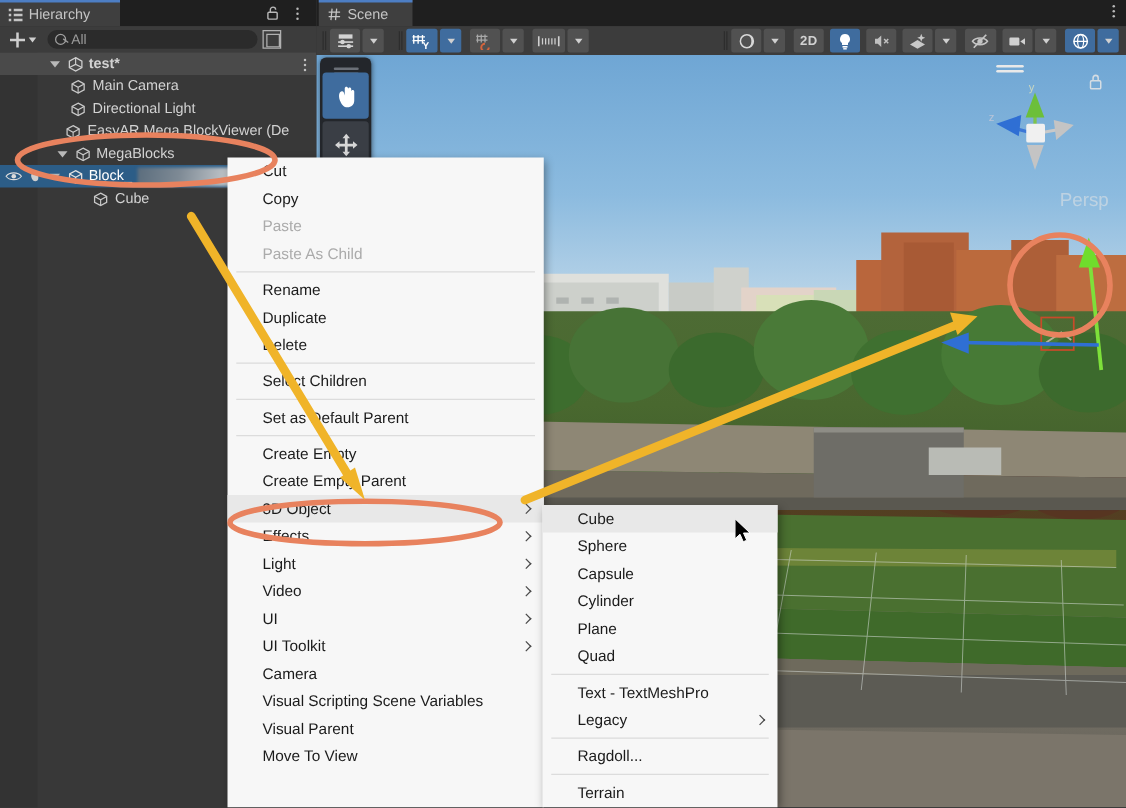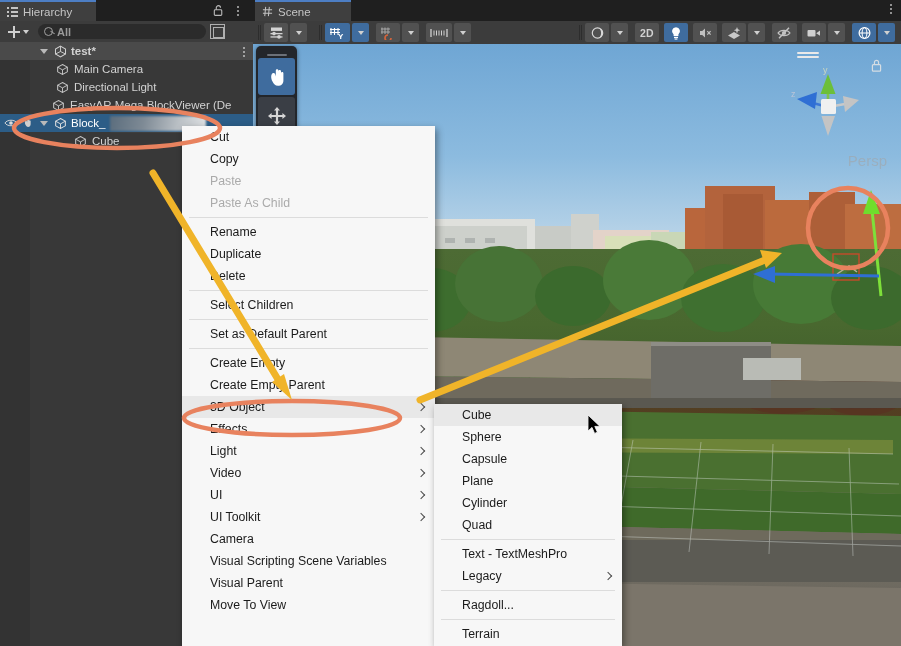--- a/index.html
+++ b/index.html
@@ -28,21 +28,21 @@
 
   .hier-toolbar { position:absolute; left:0; top:21px; width:253px; height:21px;
     background:#3c3c3c; display:flex; align-items:center; }
   .addbtn { margin-left:5px; display:flex; align-items:center; gap:3px; height:17px; padding:0 3px; }
   .plusglyph { position:relative; width:12px; height:12px; }
   .plusglyph::before { content:""; position:absolute; left:0; top:5px; width:12px; height:2px; background:#cfcfcf; }
   .plusglyph::after { content:""; position:absolute; left:5px; top:0; width:2px; height:12px; background:#cfcfcf; }
   .caret-d { width:0;height:0;border-left:3.5px solid transparent;border-right:3.5px solid transparent;
     border-top:4px solid #cfcfcf; }
   .searchfield { margin-left:6px; width:168px; height:15px; background:#2b2b2b;
-    border-radius:7.5px; display:flex; align-items:center; padding-left:6px; gap:4px;font-weight:bold; }
+    border-radius:7.5px; display:flex; align-items:center; padding-left:6px; gap:4px; }
   .searchfield .mag { width:9px;height:9px;border:1.3px solid #a0a0a0;border-radius:50%;position:relative;flex:0 0 auto; }
   .searchfield .mag::after { content:""; position:absolute; right:-3px; top:4px; width:5px;height:1.3px;background:#a0a0a0;transform:rotate(35deg); }
   .searchfield .sv { color:#9a9a9a; font-size:11px; }
   .expandbtn { margin-left:4px; width:15px;height:15px; border:1.4px solid #b0b0b0; position:relative; }
   .expandbtn::after { content:""; position:absolute; left:2px; top:2px; width:9px;height:9px;
     border:1.4px solid #b0b0b0; background:#3c3c3c; }
 
   .hier-body { position:absolute; left:0; top:42px; width:253px; bottom:0; background:#383838; }
   .hier-gutter { position:absolute; left:0; top:0; width:30px; height:100%; background:#333333; }
   .hrow { position:relative; height:18px; display:flex; align-items:center;
@@ -58,21 +58,21 @@
   .handico { width:12px;height:12px;flex:0 0 auto; }
   .rowkebab { position:absolute; right:8px; top:5px; display:flex; flex-direction:column; gap:2px; }
   .rowkebab i { width:2px;height:2px;background:#c0c0c0;border-radius:50%;display:block; }
   .redact { display:inline-block; width:96px; height:15px; border-radius:1px;
     background:linear-gradient(100deg,#5b6d7d 0%,#7e8a95 35%,#b9bfc4 70%,#dfe2e4 100%); filter:blur(1.2px); }
 
   
   .scene-panel { position:absolute; left:253px; top:0; width:648px; height:646px;
     background:#393939; overflow:hidden; }
   .sc-tabbar { position:absolute; left:0; top:0; width:648px; height:21px; background:#1f1f1f; }
-  .sc-tab { position:absolute; left:2px; top:0; width:96px; height:21px; background:#3f3f3f;
+  .sc-tab { position:absolute; left:2px; top:0; width:75px; height:21px; background:#3f3f3f;
     border-top:2px solid #4d7ec4; display:flex; align-items:center; padding-left:7px; gap:5px; }
   .sc-tab .hashico { width:11px;height:11px; position:relative; }
   .sc-tab span.tlabel { color:#c4c4c4; font-size:11.5px; }
   .sc-kebab { position:absolute; right:9px; top:4px; display:flex; flex-direction:column; gap:2px; align-items:center; }
   .sc-kebab i { width:2px;height:2px;background:#b8b8b8;border-radius:50%;display:block; }
 
   .sc-toolbar { position:absolute; left:0; top:21px; width:648px; height:23px;
     background:#3c3c3c; display:flex; align-items:center; }
   .tb-sep { width:1px; height:15px; background:#2d2d2d; margin:0 5px;
      box-shadow:2px 0 0 #2d2d2d; }
@@ -100,21 +100,21 @@
     box-shadow:0 4px 0 #6b7078; }
   .lt-btn { width:37px;height:37px;margin:2px auto 0; border-radius:3px; display:flex;
     align-items:center; justify-content:center; }
   .lt-btn.on { background:#3f6c9e; }
   .lt-btn.off { background:#3a3e45; }
 
   .vp-grip { position:absolute; right:82px; top:8px; width:22px;height:2px;background:#e9e9e9;
     border-radius:1px; box-shadow:0 4px 0 #e9e9e9; }
   .vp-lock { position:absolute; right:18px; top:14px; width:13px;height:15px; opacity:.85; }
   .gizmo { position:absolute; right:30px; top:20px; width:86px; height:86px; }
-  .persp { position:absolute; right:14px; top:108px; color:#a3a3a3; font-size:15px;
+  .persp { position:absolute; right:14px; top:108px; color:#e5e5e5; font-size:15px;
     opacity:.55; font-family:"Liberation Sans",sans-serif; }
 
   
   .anno { position:absolute; left:0; top:0; width:901px; height:646px; pointer-events:none; }
 
   
   .ctx { position:absolute; background:#f7f7f7; box-shadow:2px 3px 7px rgba(0,0,0,.42);
     font-size:12.3px; color:#1b1b1b; }
   .ctx.m1 { left:182px; top:126px; width:253px; height:520px; }
   .ctx.m2 { left:434px; top:404px; width:188px; height:242px; }
@@ -196,20 +196,28 @@
       </div>
 
       <div class="hrow" style="padding-left:52px; gap:5px;">
         <svg class="cubeico" viewBox="0 0 14 14">
           <polygon points="7,1.6 12.2,4.5 12.2,9.5 7,12.4 1.8,9.5 1.8,4.5" fill="none" stroke="#c8c8c8" stroke-width="1.1"></polygon>
           <path d="M1.8 4.5 L7 7.4 L12.2 4.5 M7 7.4 L7 12.4" fill="none" stroke="#c8c8c8" stroke-width="1"></path>
         </svg>
         <span>EasyAR.Mega.BlockViewer (De</span>
       </div>
 
+      <div class="hrow" style="padding-left:44px; gap:4px;">
+        <span class="tw open"></span>
+        <svg class="cubeico" viewBox="0 0 14 14">
+          <polygon points="7,1.6 12.2,4.5 12.2,9.5 7,12.4 1.8,9.5 1.8,4.5" fill="none" stroke="#c8c8c8" stroke-width="1.1"></polygon>
+          <path d="M1.8 4.5 L7 7.4 L12.2 4.5 M7 7.4 L7 12.4" fill="none" stroke="#c8c8c8" stroke-width="1"></path>
+        </svg>
+        <span>MegaBlocks</span>
+      </div>
 
       <div class="hrow sel" style="padding-left:4px; gap:4px;">
         <svg class="eyeico" viewBox="0 0 16 11">
           <path d="M1 5.5 C4 1.3 12 1.3 15 5.5 C12 9.7 4 9.7 1 5.5 Z" fill="none" stroke="#dcdcdc" stroke-width="1.1"></path>
           <circle cx="8" cy="5.5" r="2.1" fill="#dcdcdc"></circle>
         </svg>
         <svg class="handico" viewBox="0 0 14 14">
           <path d="M4 9 C3 7 3.2 4.6 4.6 4.4 C5.5 4.3 5.8 5.3 6 6.3 L6 3.2 C6 2.3 7.4 2.3 7.4 3.2 L7.4 6 L7.4 3.6 C7.4 2.7 8.8 2.7 8.8 3.6 L8.8 6.3 L8.8 4.6 C8.8 3.8 10.1 3.8 10.1 4.6 L10.1 8.6 C10.1 10.6 8.8 11.6 7.2 11.6 C5.6 11.6 4.7 10.4 4 9 Z" fill="#cfcfcf"></path>
         </svg>
         <span class="tw open"></span>
@@ -631,24 +639,24 @@
     <div class="mi hl">
         <span>Cube</span>
       </div>
     <div class="mi">
         <span>Sphere</span>
       </div>
     <div class="mi">
         <span>Capsule</span>
       </div>
     <div class="mi">
+        <span>Cylinder</span>
+      </div>
+    <div class="mi">
         <span>Plane</span>
-      </div>
-    <div class="mi">
-        <span>Cylinder</span>
       </div>
     <div class="mi">
         <span>Quad</span>
       </div>
     <div class="msep"></div>
     <div class="mi">
         <span>Text - TextMeshPro</span>
       </div>
     <div class="mi">
         <span>Legacy</span>

